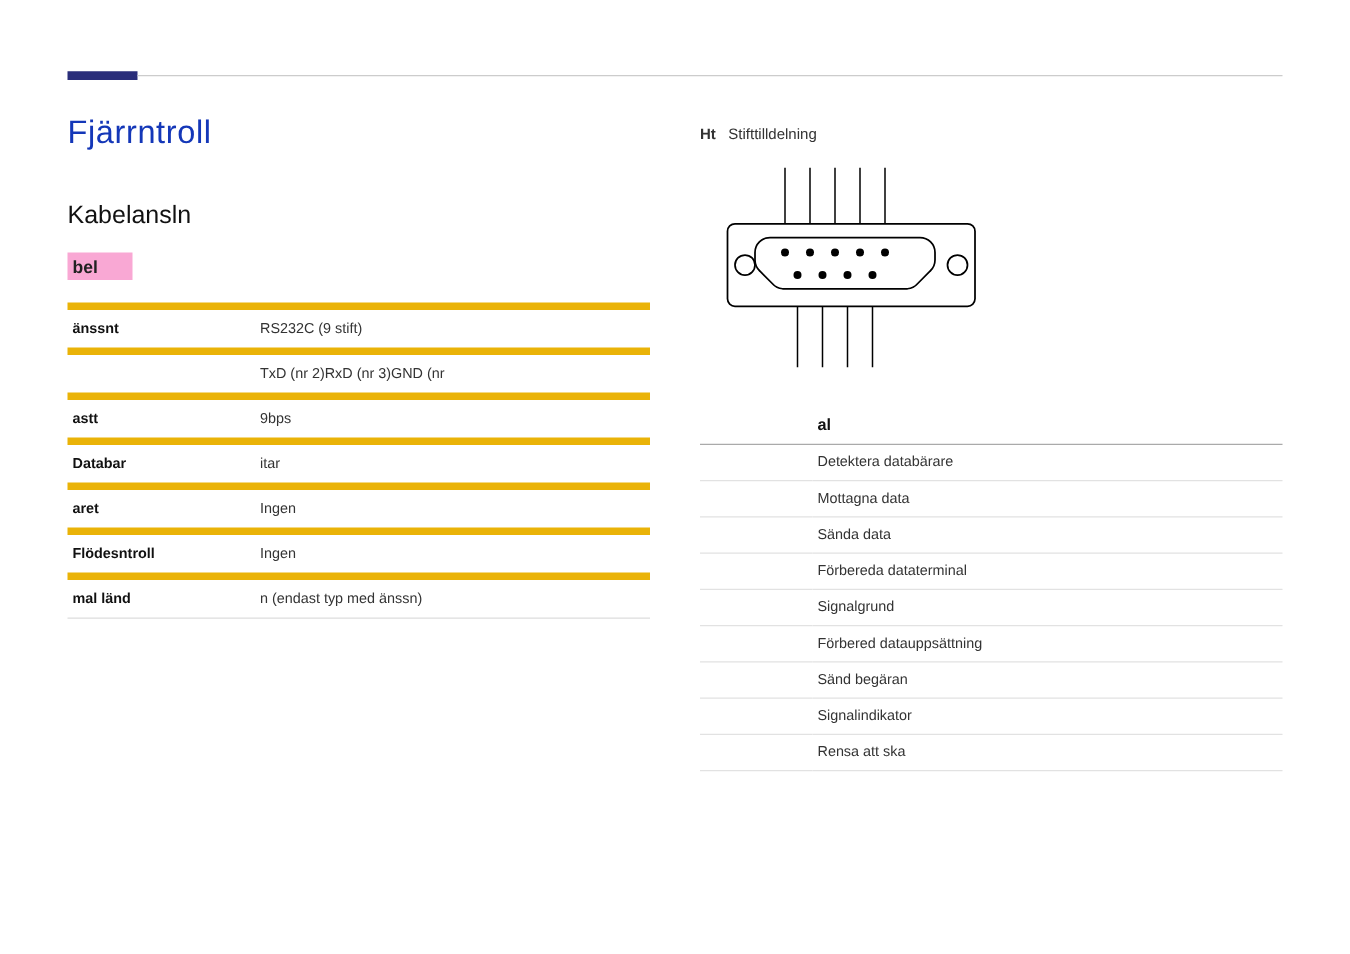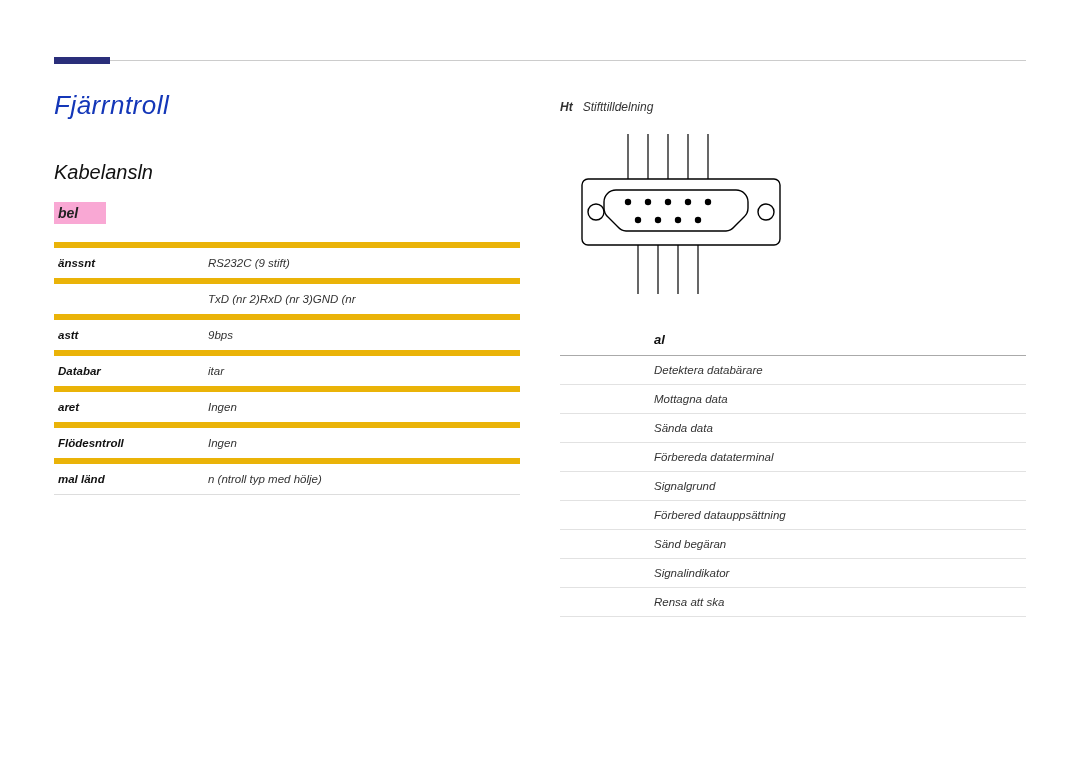--- a/index.html
+++ b/index.html
@@ -25,21 +25,20 @@
     top: 60px;
     left: 110px;
     right: 54px;
     height: 1px;
     background: #ccc;
   }
   .page {
     display: flex;
     padding: 90px 54px 0 54px;
     gap: 40px;
-    font-style: italic;
   }
   .col {
     flex: 1;
     min-width: 0;
   }
   .title-main {
     color: #1437b8;
     font-size: 26px;
     font-weight: 400;
     margin-bottom: 40px;
@@ -165,21 +164,21 @@
         <tr>
           <td class="label">​ar​et</td>
           <td>Ingen</td>
         </tr>
         <tr>
           <td class="label">Flödes​ntroll</td>
           <td>Ingen</td>
         </tr>
         <tr>
           <td class="label">​mal län​d</td>
-          <td>​n (ntroll typ med hölje)</td>
+          <td>​n (endast typ med änssn)</td>
         </tr>
       </tbody>
     </table>
   </div>
 
   <div class="col">
     <div class="right-top">
       <span class="ht">Ht</span>
       <span>Stifttilldelning</span>
     </div>

